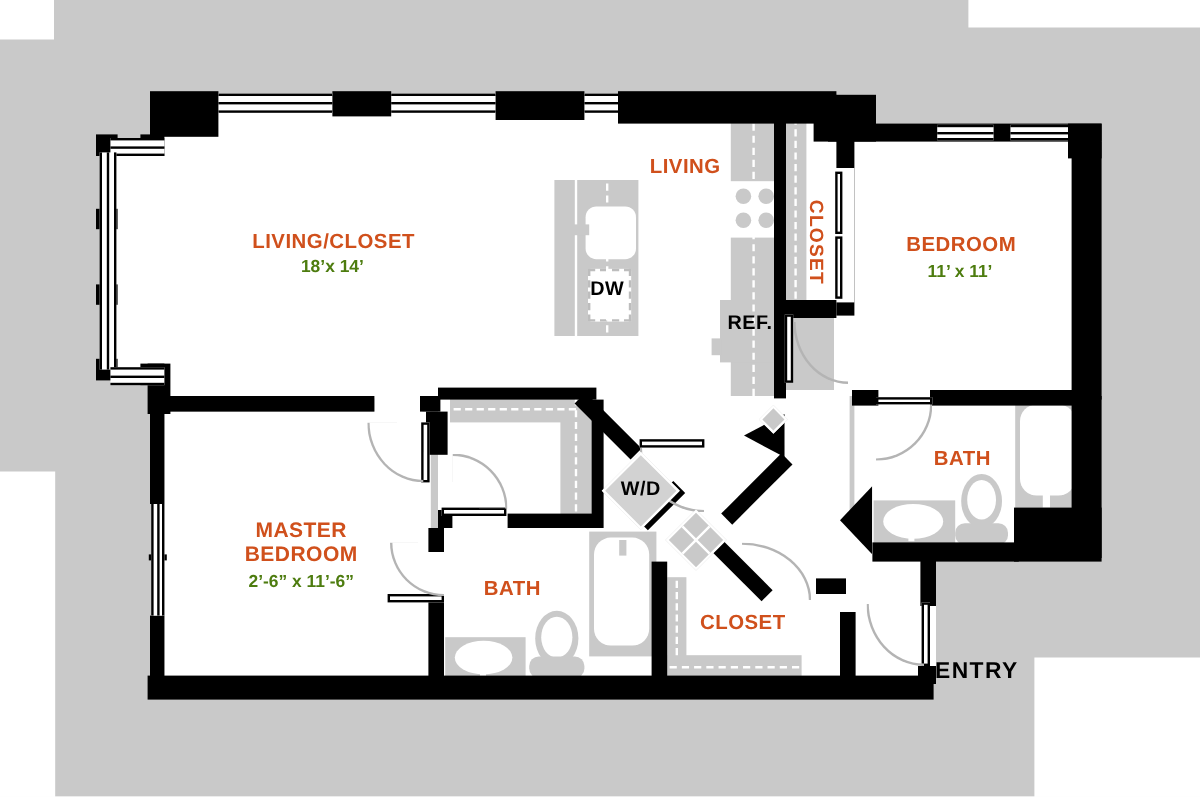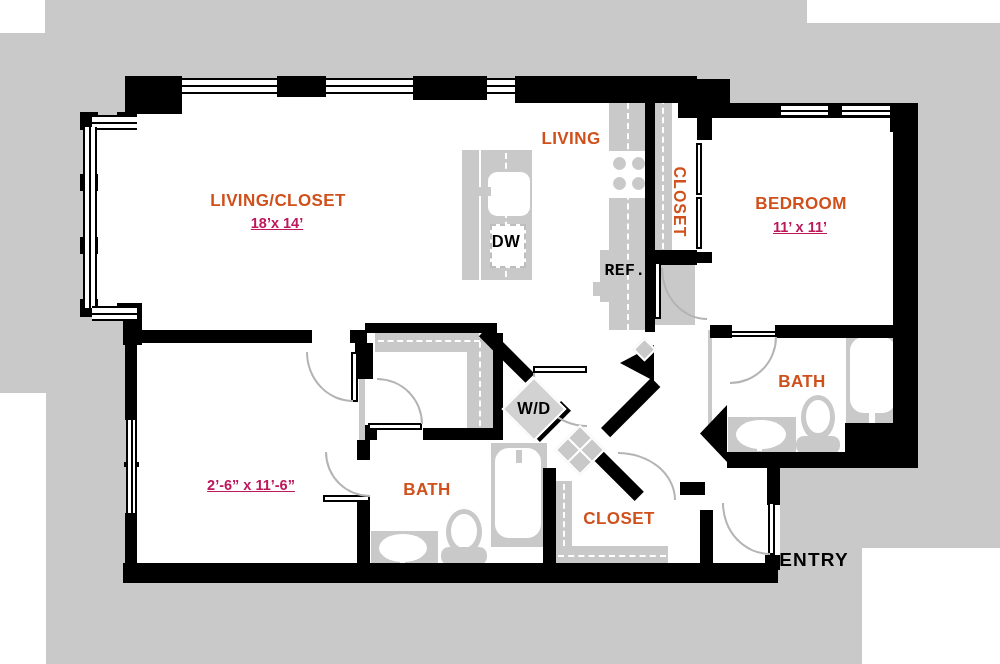--- a/index.html
+++ b/index.html
@@ -26,21 +26,21 @@
   .arc-br{border-right-width:2px;border-bottom-width:2px;border-bottom-right-radius:100% 100%;}
   .diamond{background:#c9c9c9;transform:rotate(45deg);border:2px solid #fff;}
   .diamond .xh{left:0;right:0;top:50%;margin-top:-1px;height:2px;background:#fff;}
   .diamond .xv{top:0;bottom:0;left:50%;margin-left:-1px;width:2px;background:#fff;}
   .ellip{background:#fff;border-radius:50%;}
   .tub-in{background:#fff;border-radius:14px;}
   .label{transform:translate(-50%,-50%);font-weight:800;color:#d0501c;font-size:17px;
          letter-spacing:.4px;white-space:nowrap;text-align:center;line-height:1.12;}
   .label.multi{white-space:normal;}
   .label.vert{transform:translate(-50%,-50%) rotate(90deg);letter-spacing:1px;font-size:16px;}
-  .dims{transform:translate(-50%,-50%);font-weight:800;color:#be185d;font-size:14.5px;white-space:nowrap;text-decoration:underline;}
+  .dims{transform:translate(-50%,-50%);font-weight:800;color:#4d7c0f;font-size:14.5px;white-space:nowrap;}
   .fixlabel{transform:translate(-50%,-50%);font-weight:600;color:#000;font-size:16.5px;letter-spacing:.4px;white-space:nowrap;}
   .entrylabel{transform:translate(-50%,-50%);font-weight:700;color:#000;font-size:19px;letter-spacing:1.2px;white-space:nowrap;}
 </style>
 </head>
 <body>
 
 <div id="canvas">
   <div class="backdrop"></div>
 
   <div class="f" style="left:135px;top:91px;width:520px;height:241px;"></div>
@@ -196,20 +196,21 @@
   </div>
   <div class="diamond" style="left:636px;top:341px;width:17px;height:17px;"></div>
 
   <span class="label" style="left:278px;top:201px;">LIVING/CLOSET</span>
   <span class="dims" style="left:277px;top:223px;">18’x 14’</span>
   <span class="label" style="left:571px;top:139px;">LIVING</span>
   <span class="label vert" style="left:679px;top:202px;">CLOSET</span>
   <span class="label" style="left:801px;top:204px;">BEDROOM</span>
   <span class="dims" style="left:800px;top:227px;">11’ x 11’</span>
   <span class="fixlabel" style="left:506px;top:241px;">DW</span>
-  <span class="fixlabel" style="left:625px;top:270px;font-family:Liberation Mono, monospace;">REF.</span>
+  <span class="fixlabel" style="left:625px;top:270px;">REF.</span>
   <span class="fixlabel" style="left:534px;top:408px;">W/D</span>
+  <span class="label multi" style="left:251px;top:452px;width:115px;font-size:17.5px;">MASTER BEDROOM</span>
   <span class="dims" style="left:251px;top:485px;">2’-6” x 11’-6”</span>
   <span class="label" style="left:427px;top:490px;">BATH</span>
   <span class="label" style="left:802px;top:382px;">BATH</span>
   <span class="label" style="left:619px;top:519px;">CLOSET</span>
   <span class="entrylabel" style="left:814px;top:532px;margin-top:28px;">ENTRY</span>
 </div>
 
 </body></html>

